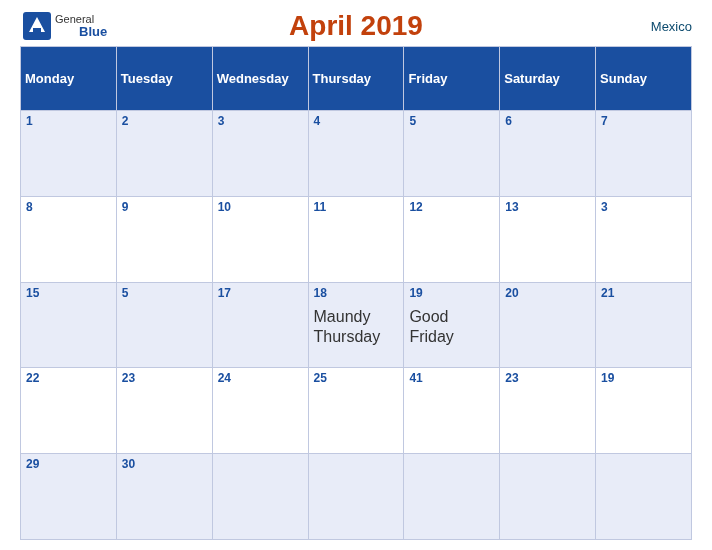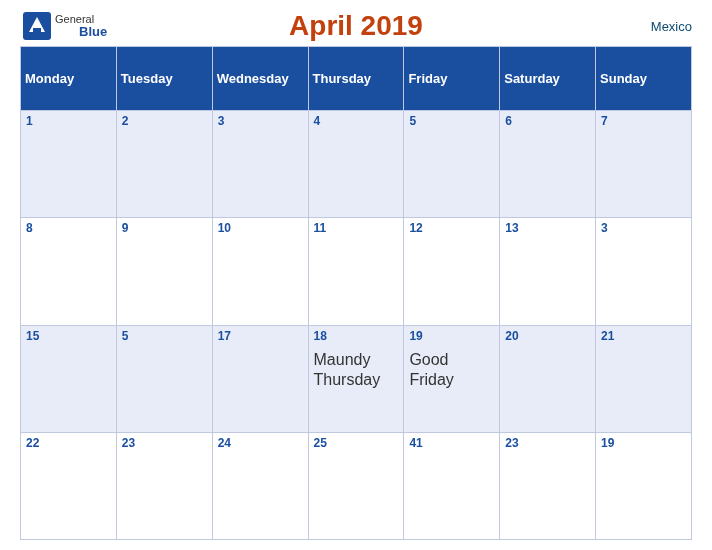--- a/index.html
+++ b/index.html
@@ -243,14 +243,27 @@
         <td>
           <span class="day-number">41</span>
         </td>
         <td>
           <span class="day-number">23</span>
         </td>
         <td>
           <span class="day-number">19</span>
         </td>
       </tr>
+      <tr class="week-row-odd">
+        <td>
+          <span class="day-number">29</span>
+        </td>
+        <td>
+          <span class="day-number">30</span>
+        </td>
+        <td></td>
+        <td></td>
+        <td></td>
+        <td></td>
+        <td></td>
+      </tr>
     </tbody>
 </table>
 
 </body></html>

